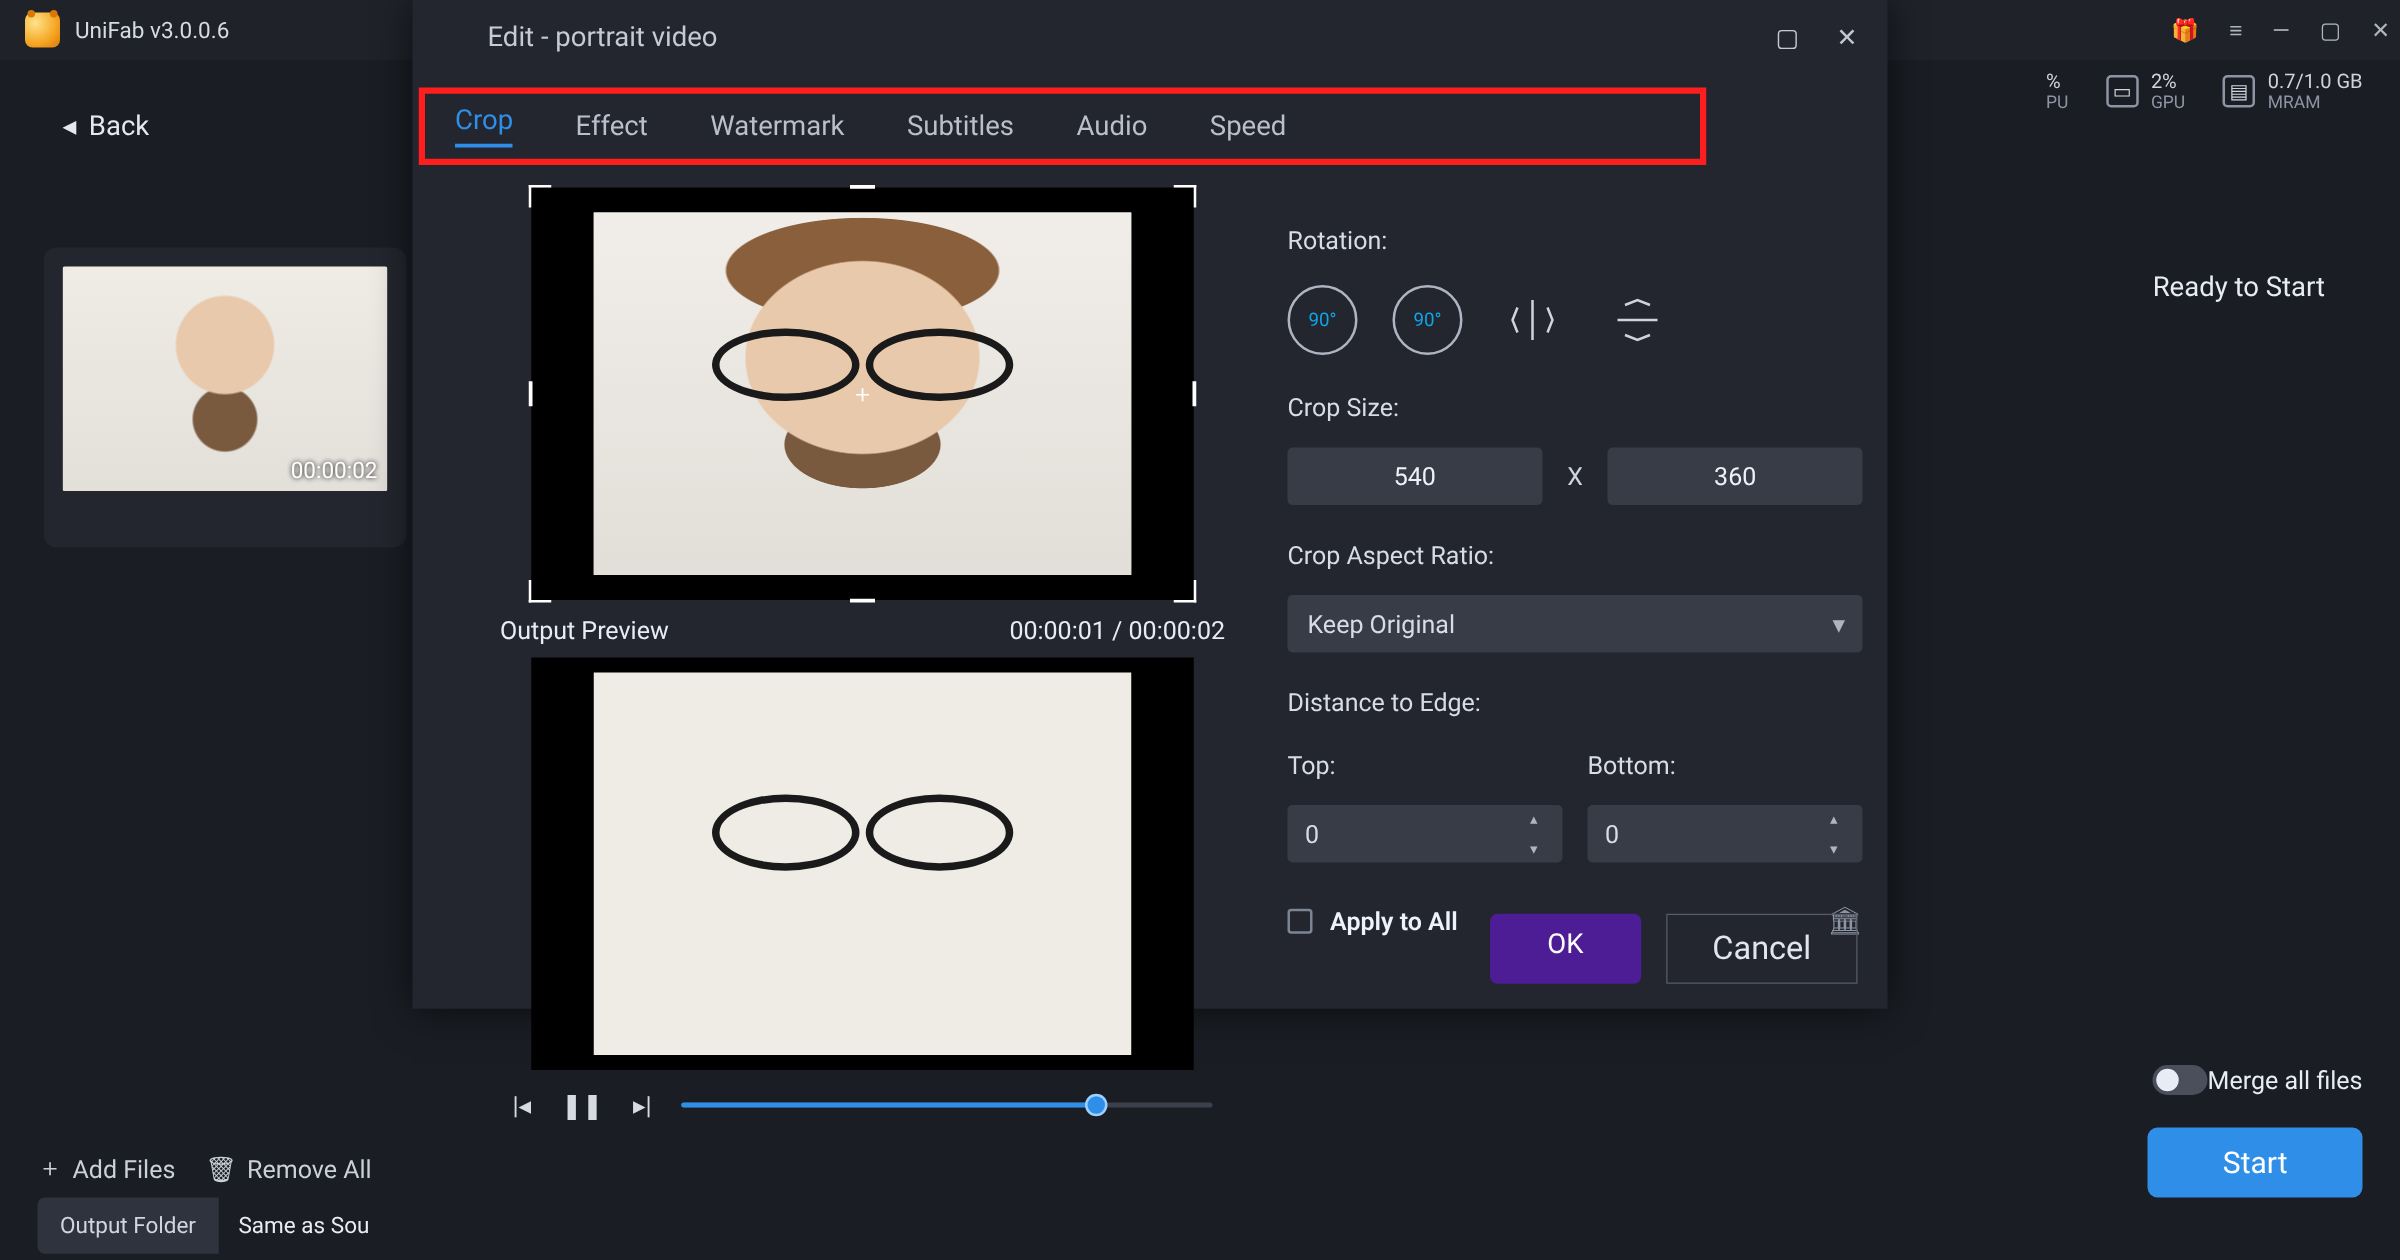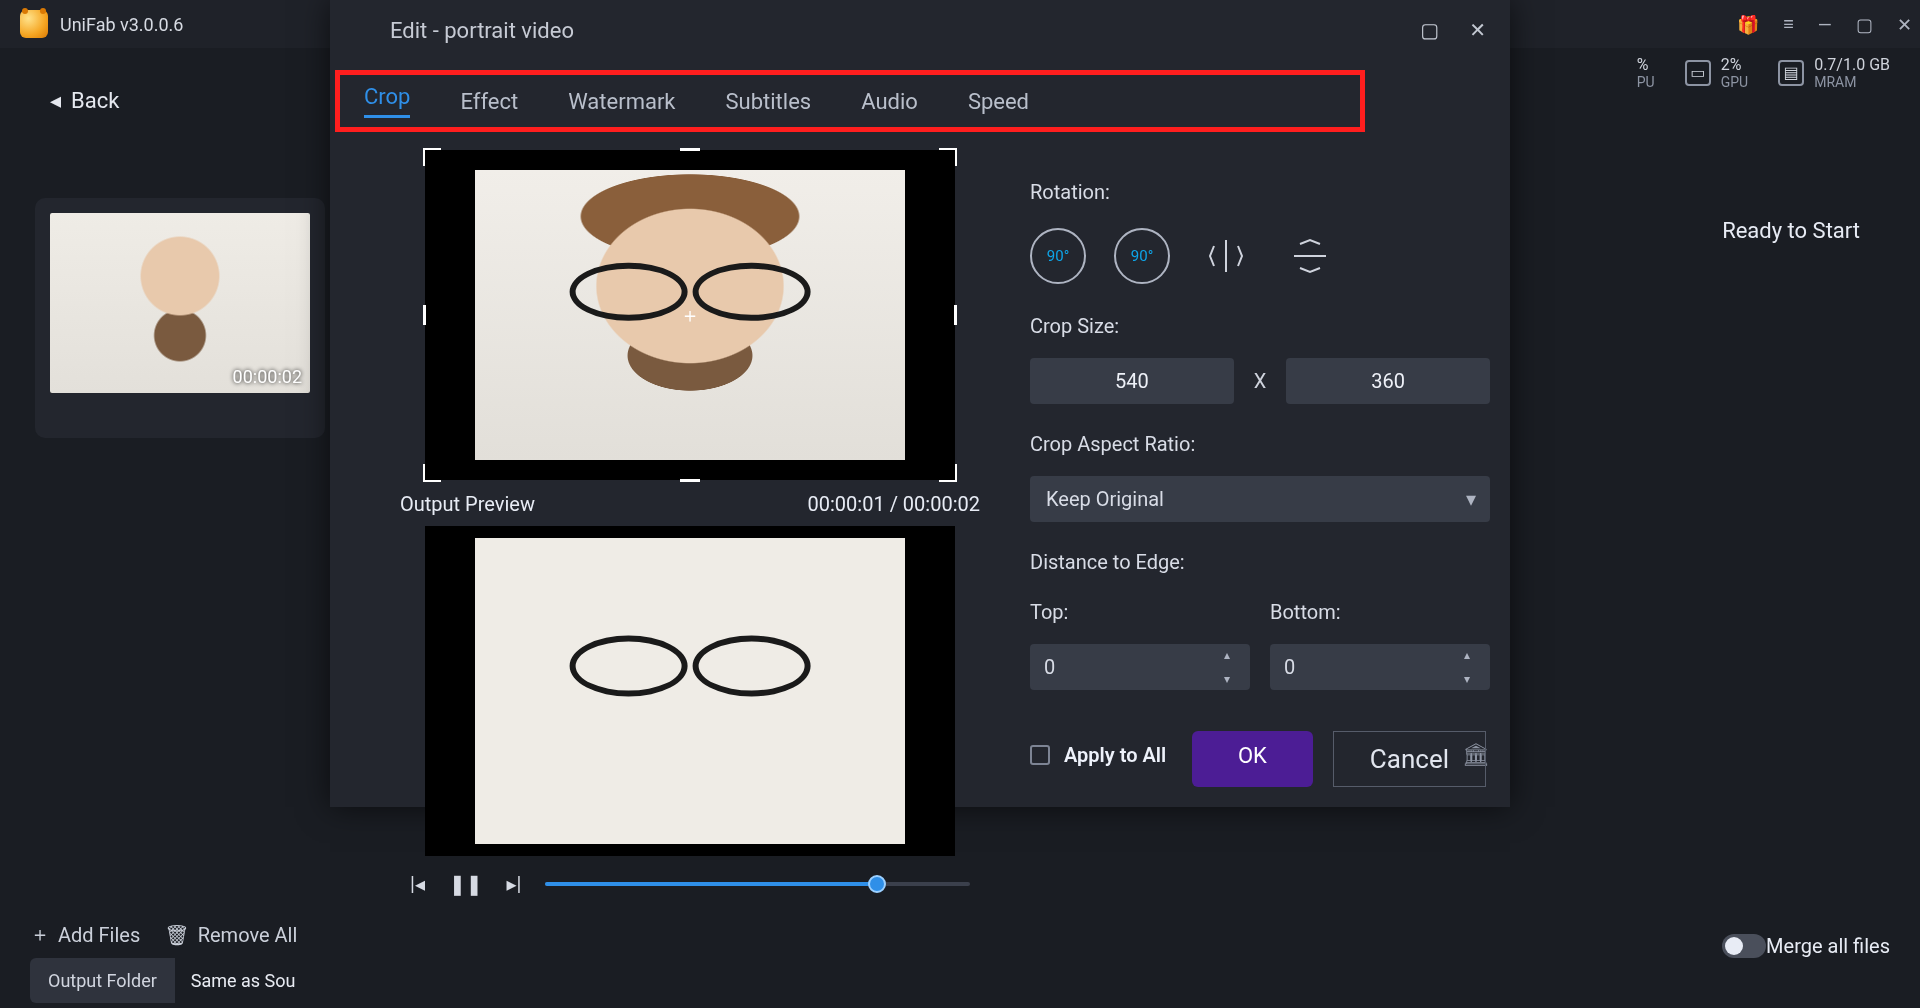--- a/index.html
+++ b/index.html
@@ -92,21 +92,21 @@
 .ric{width:56px;height:56px;border:2px solid #aeb4c2;border-radius:50%;display:flex;align-items:center;justify-content:center;color:#0ea5e9;font-size:15px;cursor:pointer}
 .ric.sq{border-radius:0;border:none}
 .ric svg{stroke:#cfd3dd;fill:none;stroke-width:2}
 .row2{display:flex;align-items:center;gap:20px}
 .numbox{flex:1;background:#373c47;height:46px;border-radius:4px;display:flex;align-items:center;justify-content:center;color:#eef1f8}
 .sep{color:#cfd3dd}
 .sel{background:#373c47;height:46px;border-radius:4px;display:flex;align-items:center;padding:0 16px;position:relative;cursor:pointer}
 .sel::after{content:"▾";position:absolute;right:14px;color:#aeb4c2}
 .spin{flex:1;background:#373c47;height:46px;border-radius:4px;display:flex;align-items:center;padding:0 14px;position:relative}
 .spin .ar{position:absolute;right:8px;top:4px;bottom:4px;width:18px;display:flex;flex-direction:column;justify-content:space-between;color:#aeb4c2;font-size:12px}
-.applyrow{display:flex;align-items:center;gap:14px;margin-top:32px}
+.applyrow{display:flex;align-items:center;gap:14px;margin-top:14px}
 .chk{width:20px;height:20px;border:2px solid #7d8494;border-radius:3px;cursor:pointer}
 .reseticon{margin-left:auto;color:#8d94a3;font-size:22px}
 
 .mactions{position:absolute;right:24px;bottom:20px;display:flex;gap:20px}
 .okbtn{background:#4c1d95;color:#fff;padding:12px 46px;border-radius:6px;font-size:22px;cursor:pointer}
 .cancelbtn{border:1px solid #565c6a;color:#e1e5ee;padding:12px 36px;border-radius:0;font-size:26px;cursor:pointer}
 
 .glasses{position:absolute;left:50%;top:40%;transform:translate(-50%,-50%);width:56%;height:16%;}
 .glasses::before,.glasses::after{content:"";position:absolute;top:0;width:44%;height:100%;border:6px solid #1a1a1a;border-radius:50%}
 .glasses::before{left:0}.glasses::after{right:0}
@@ -159,20 +159,21 @@
   <div class="outf">
     <div class="lab">Output Folder</div>
     <div class="path">Same as Sou</div>
   </div>
 
   <div class="rightbottom">
     <div class="toggle">
         <div class="switch"></div>
         <span>Merge all files</span>
       </div>
+    <div class="startbtn">Start</div>
   </div>
 </div>
 
 <div class="modal">
   <div class="mtitle">Edit - portrait video</div>
   <div class="mwin">
     <span>▢</span>
     <span>✕</span>
   </div>
 

